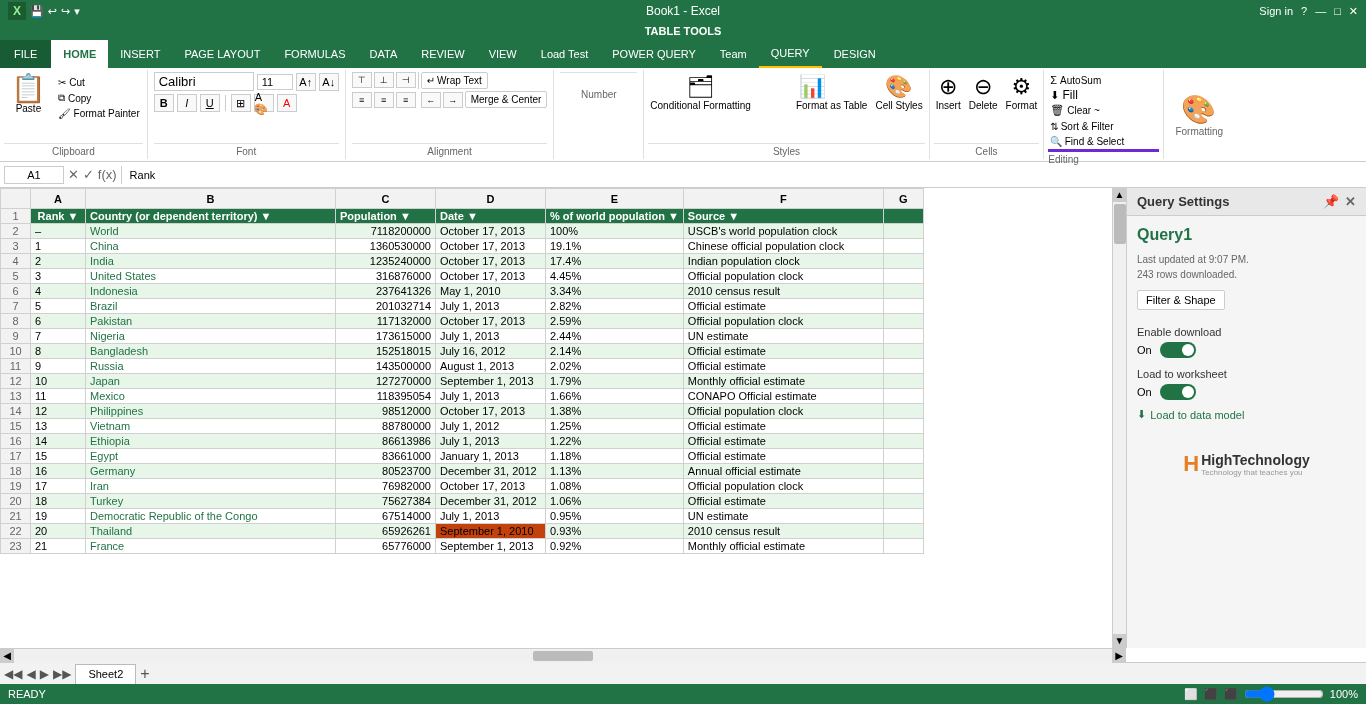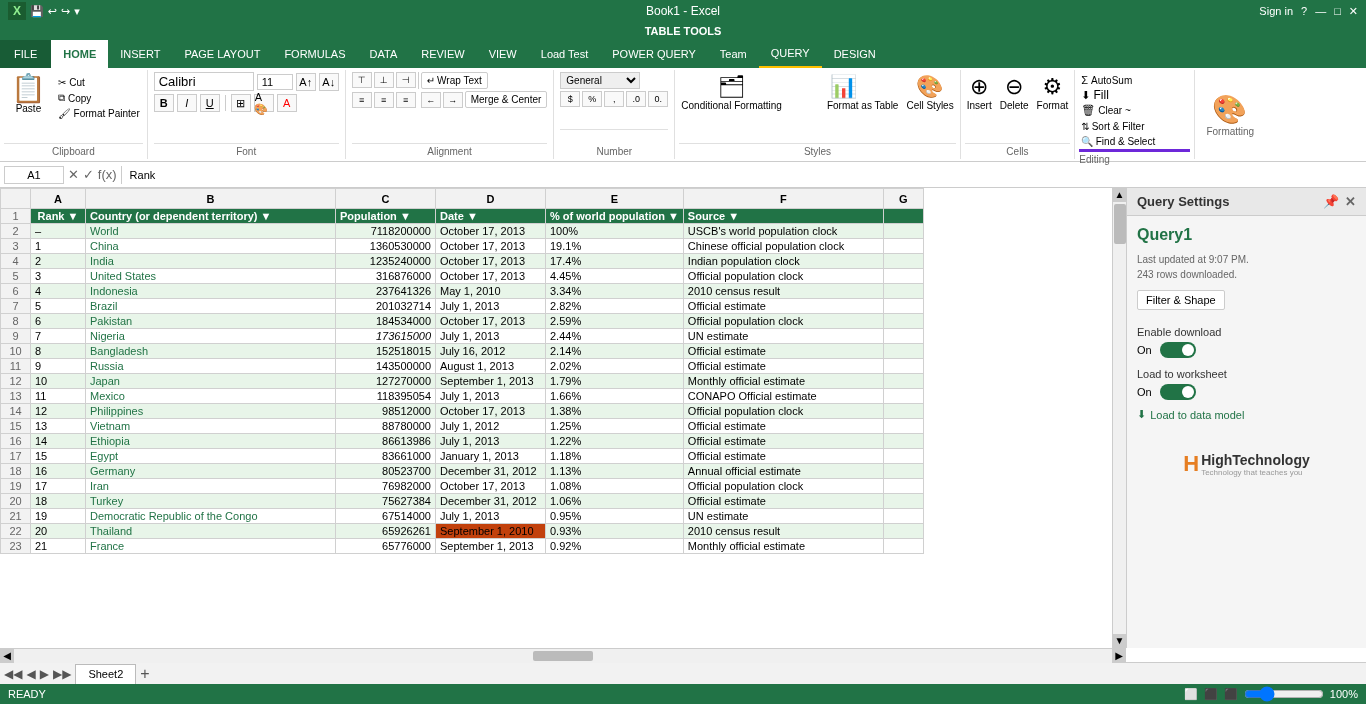--- a/index.html
+++ b/index.html
@@ -403,32 +403,20 @@
         <div style="width:1px;background:#ccc;"></div>
         <div class="align-btn">←</div>
         <div class="align-btn">→</div>
         <div style="padding:2px 5px;cursor:pointer;font-size:10px;border:1px solid #ccc;border-radius:2px;">Merge &amp; Center</div>
       </div>
     </div>
     <div style="font-size:10px;color:#666;text-align:center;border-top:1px solid #e0e0e0;padding-top:2px;">Alignment</div>
   </div>
 
   <div style="display:flex;flex-direction:column;border-right:1px solid #e0e0e0;padding:2px 6px;min-width:90px;">
-    <div style="flex:1;display:flex;flex-direction:column;gap:2px;">
-      <select style="font-size:10px;width:80px;border:1px solid #ccc;padding:1px;" value="General">
-        <option>General</option>
-      </select>
-      <div style="display:flex;gap:2px;align-items:center;">
-        <div class="align-btn">$</div>
-        <div class="align-btn">%</div>
-        <div class="align-btn">,</div>
-        <div class="align-btn">.0</div>
-        <div class="align-btn">0.</div>
-      </div>
-    </div>
     <div style="font-size:10px;color:#666;text-align:center;border-top:1px solid #e0e0e0;padding-top:16px;">Number</div>
   </div>
 
   <div style="display:flex;flex-direction:column;border-right:1px solid #e0e0e0;padding:2px 4px;min-width:120px;">
     <div style="flex:1;display:flex;gap:4px;align-items:flex-start;">
       <div style="display:flex;flex-direction:column;align-items:center;cursor:pointer;font-size:10px;padding:2px;">
         <div style="font-size:22px;">🗂</div>
         <span style="text-align:center;">Conditional Formatting</span>
       </div>
       <div style="display:flex;flex-direction:column;align-items:center;cursor:pointer;font-size:10px;padding:2px;">
@@ -606,31 +594,31 @@
                 <td style="background: rgb(255, 255, 255); text-align: right;">201032714</td>
                 <td style="background: rgb(255, 255, 255);">July 1, 2013</td>
                 <td style="background: rgb(255, 255, 255);">2.82%</td>
                 <td style="background: rgb(255, 255, 255);">Official estimate</td>
                 <td style="background: rgb(255, 255, 255);"></td>
               </tr>
               <tr>
                 <td class="row-num">8</td>
                 <td style="background: rgb(232, 245, 233);">6</td>
                 <td style="background: rgb(232, 245, 233); color: rgb(33, 115, 70);">Pakistan</td>
-                <td style="background: rgb(232, 245, 233); text-align: right;">184534000</td>
+                <td style="background: rgb(232, 245, 233); text-align: right;">117132000</td>
                 <td style="background: rgb(232, 245, 233);">October 17, 2013</td>
                 <td style="background: rgb(232, 245, 233);">2.59%</td>
                 <td style="background: rgb(232, 245, 233);">Official population clock</td>
                 <td style="background: rgb(232, 245, 233);"></td>
               </tr>
               <tr>
                 <td class="row-num">9</td>
                 <td style="background: rgb(255, 255, 255);">7</td>
                 <td style="background: rgb(255, 255, 255); color: rgb(33, 115, 70);">Nigeria</td>
-                <td style="background: rgb(255, 255, 255); text-align: right; font-style: italic;">173615000</td>
+                <td style="background: rgb(255, 255, 255); text-align: right;">173615000</td>
                 <td style="background: rgb(255, 255, 255);">July 1, 2013</td>
                 <td style="background: rgb(255, 255, 255);">2.44%</td>
                 <td style="background: rgb(255, 255, 255);">UN estimate</td>
                 <td style="background: rgb(255, 255, 255);"></td>
               </tr>
               <tr>
                 <td class="row-num">10</td>
                 <td style="background: rgb(232, 245, 233);">8</td>
                 <td style="background: rgb(232, 245, 233); color: rgb(33, 115, 70);">Bangladesh</td>
                 <td style="background: rgb(232, 245, 233); text-align: right;">152518015</td>

